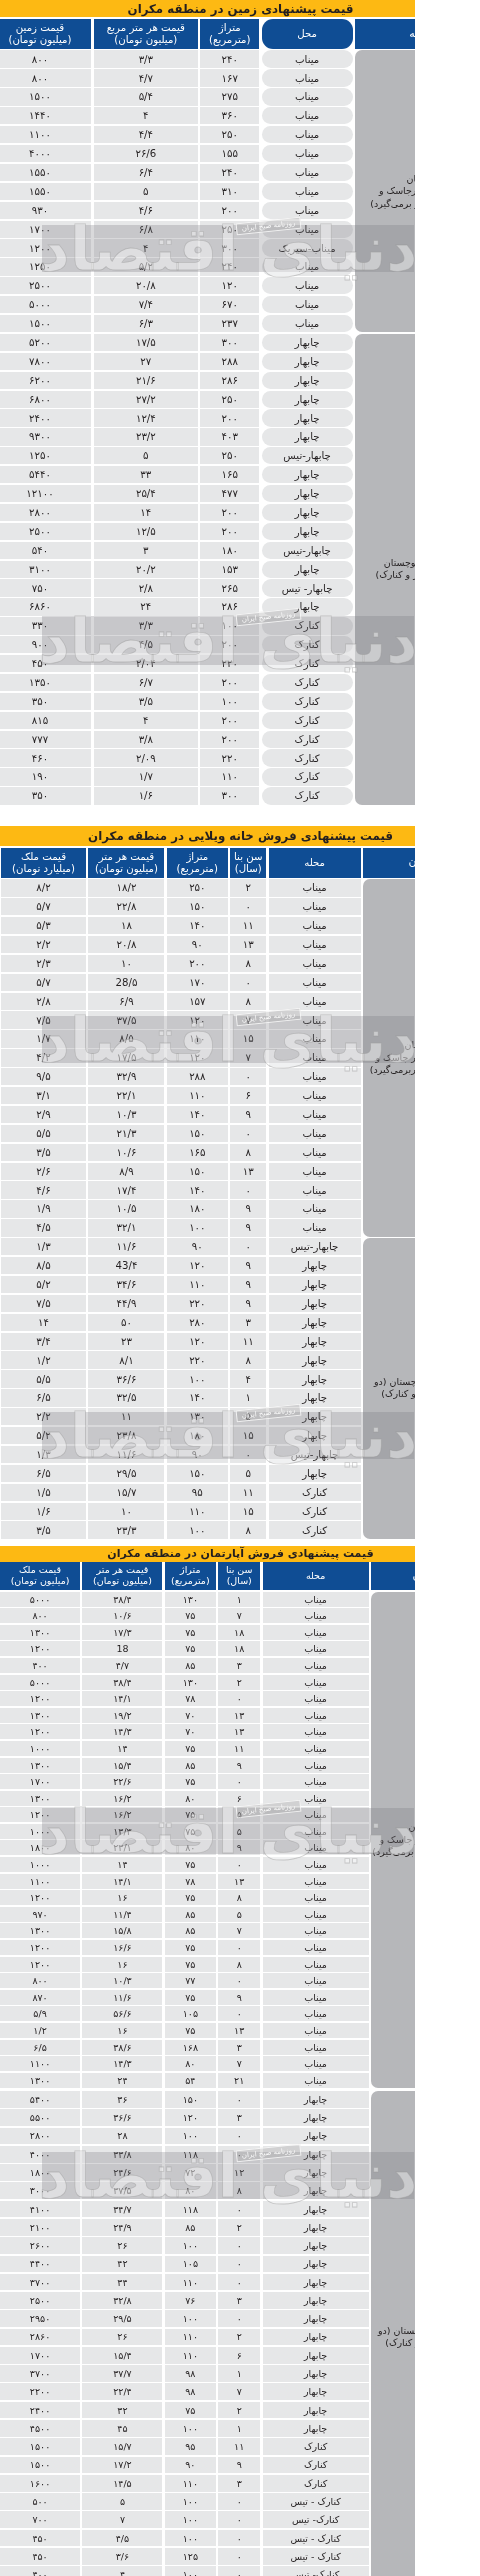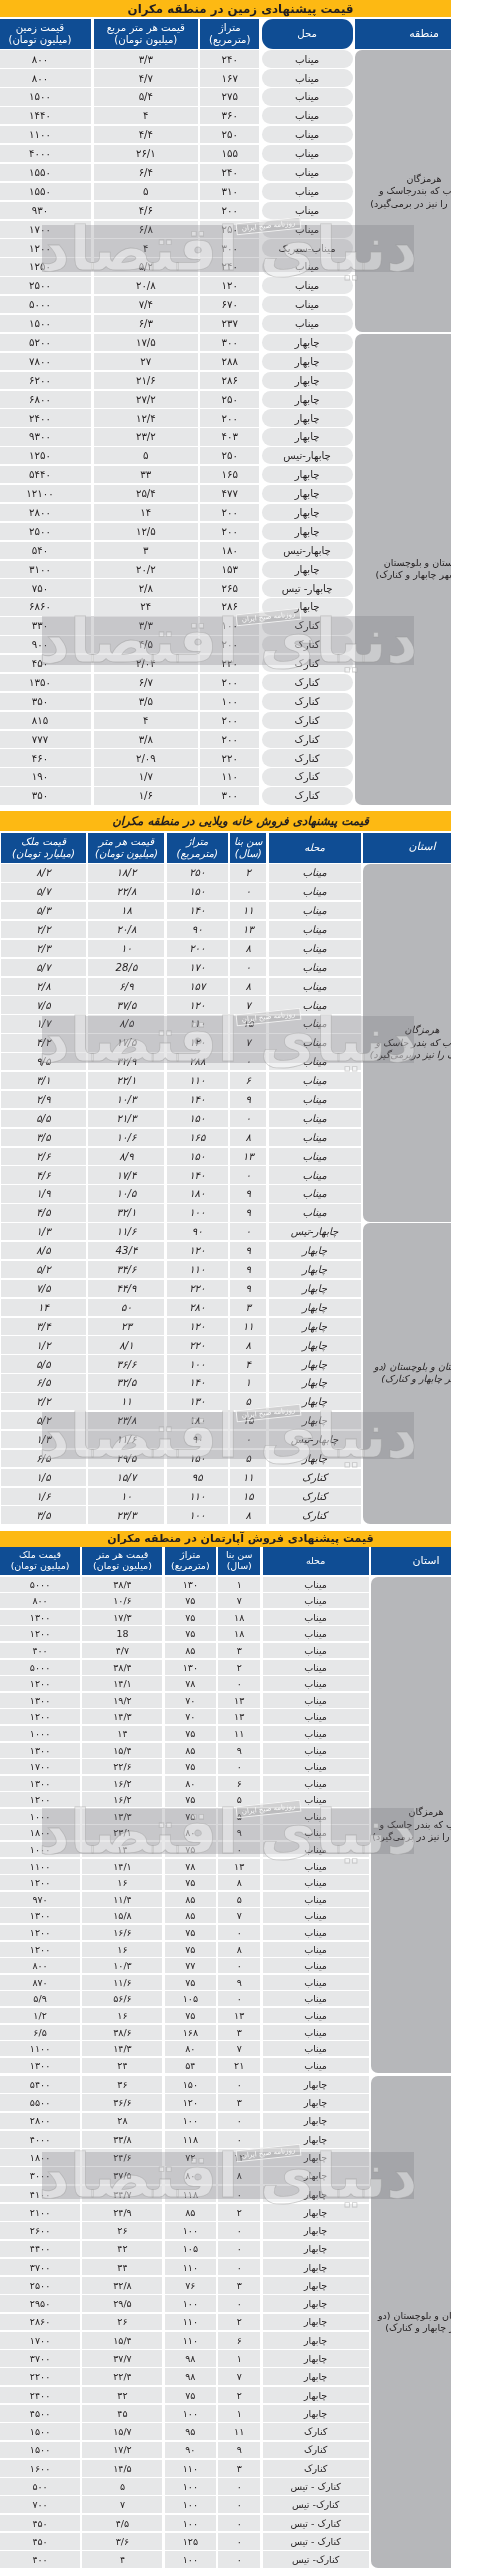--- a/index.html
+++ b/index.html
@@ -1,19 +1,19 @@
 <!DOCTYPE html>
 <html style="font-size:12.6px"><head>
 <meta charset="utf-8">
 <style>
   html,body{margin:0;padding:0;background:#ffffff;}
-  #page{position:relative;width:451px;height:2576px;overflow:hidden;background:#fff;
+  #page{position:relative;width:415px;height:2576px;overflow:hidden;background:#fff;
         font-family:"DejaVu Sans",sans-serif;color:#231f20;}
   .tbl{position:relative;direction:rtl;width:481px;}
-  .t2{margin-top:6px;font-style:italic;}
+  .t2{margin-top:21px;}
   .t3{margin-top:7px;}
   .title{background:#FDB913;display:flex;align-items:center;justify-content:center;
          font-weight:bold;color:#231f20;white-space:nowrap;}
   .t1 .title{height:17.3px;font-size:11.8px;}
   .t2 .title{height:20.5px;font-size:11.8px;}
   .t3 .title{height:15.8px;font-size:11px;}
   .hdr{display:flex;gap:2.4px;margin-top:1.6px;}
   .t1 .hdr,.t2 .hdr{height:30px;}
   .t3 .hdr{height:27.6px;margin-top:0.8px;}
   .hdr .c{background:#0F4D94;color:#ffffff;display:flex;flex-direction:column;
@@ -120,21 +120,21 @@
               <div class="row">
                 <div class="c w-loc">میناب</div>
                 <div class="c w-area">۲۵۰</div>
                 <div class="c w-ppm">۴/۴</div>
                 <div class="c w-price">۱۱۰۰</div>
               </div>
 
               <div class="row">
                 <div class="c w-loc">میناب</div>
                 <div class="c w-area">۱۵۵</div>
-                <div class="c w-ppm">۲۶/۱</div>
+                <div class="c w-ppm">۲۶/6</div>
                 <div class="c w-price">۴۰۰۰</div>
               </div>
 
               <div class="row">
                 <div class="c w-loc">میناب</div>
                 <div class="c w-area">۲۴۰</div>
                 <div class="c w-ppm">۶/۴</div>
                 <div class="c w-price">۱۵۵۰</div>
               </div>
 

